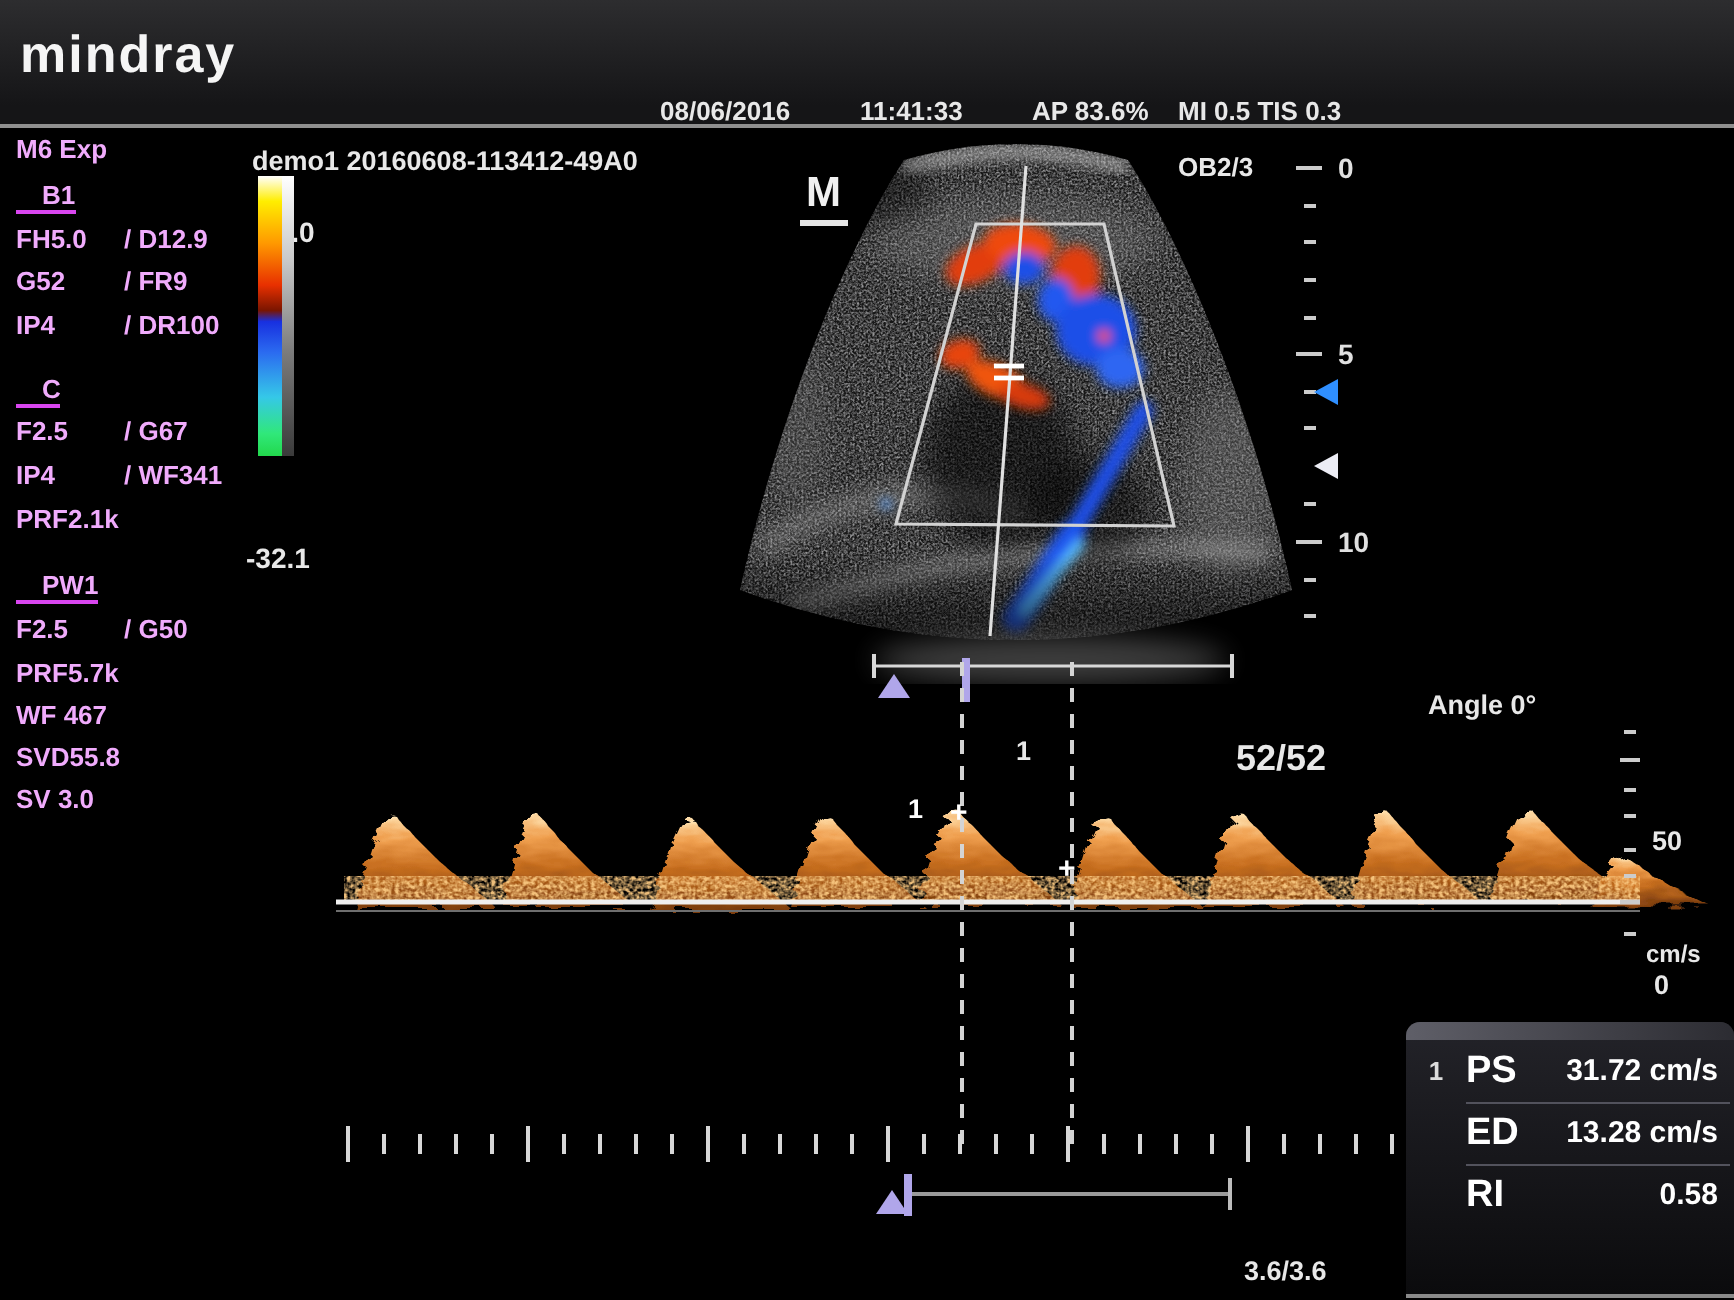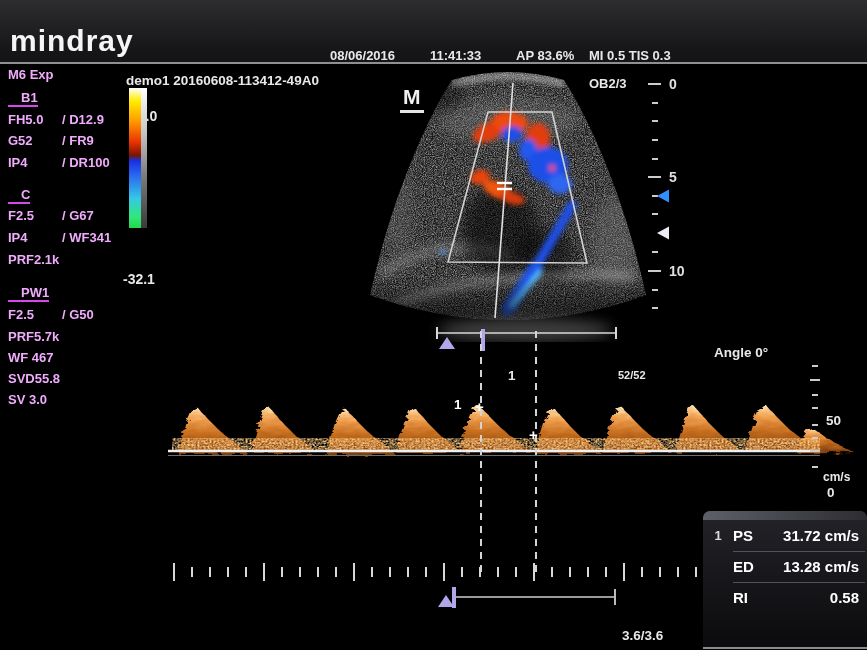--- a/index.html
+++ b/index.html
@@ -4,21 +4,21 @@
 <style>
   html,body{margin:0;padding:0;background:#000;}
   #screen{position:relative;width:867px;height:650px;background:#000;overflow:hidden;
           font-family:"Liberation Sans",sans-serif;}
   .abs{position:absolute;}
   .t{font-weight:700;font-size:13px;color:#f0abfc;white-space:nowrap;line-height:1;}
   .tw{color:#e8e8e8;margin-top:40px;}
   
   #hdr{left:0;top:0;width:867px;height:62px;background:linear-gradient(180deg,#2d2d2f 0%,#151517 85%);}
   #hdr-sep{left:0;top:62px;width:867px;height:2px;background:#8f8f8f;}
-  #logo{left:10px;top:12px;font-size:30px;font-weight:700;color:#f5f5f5;letter-spacing:1px;margin-top:12px;}
+  #logo{left:10px;top:12px;font-size:26px;font-weight:700;color:#f5f5f5;letter-spacing:1px;}
   
   .sl{left:8px;}
   .sl .c2{position:absolute;left:54px;top:0;}
   .ul{display:inline-block;border-bottom:2px solid #d946ef;padding-bottom:1px;padding-left:13px;}
   
   #cbar{left:129px;top:88px;width:18px;height:140px;display:flex;}
   #cbar .cstrip{width:12px;height:100%;
     background:linear-gradient(180deg,#ffffff 0%,#ffee00 9%,#ff9900 24%,#e83000 39%,#7a1500 48%,#1830e0 52%,#2b6bf0 63%,#35c8e8 79%,#30e87a 92%,#22d84c 100%);}
   #cbar .gstrip{width:6px;height:100%;
     background:linear-gradient(180deg,#ffffff 0%,#c9c9c9 30%,#7d7d7d 62%,#3a3a3a 100%);}
@@ -28,21 +28,21 @@
   .dashv{top:331px;width:2px;height:247px;
     background:repeating-linear-gradient(180deg,#d4d4d4 0 7px,transparent 7px 13px);}
   .plus{font-size:15px;font-weight:700;color:#fff;}
   
   #resbox{left:703px;top:511px;width:164px;height:136px;border-radius:7px 7px 0 0;
     background:linear-gradient(180deg,#232329 0%,#0b0b0d 100%);border-bottom:2px solid #8a8a8a;}
   #resbox .cap{height:9px;border-radius:7px 7px 0 0;background:linear-gradient(90deg,#5f5f68 0%,#2c2c32 100%);}
   .rrow{position:relative;display:flex;align-items:center;height:31px;padding-right:8px;}
   .rrow + .rrow::before{content:"";position:absolute;left:30px;right:2px;top:0;height:1px;background:#52525c;}
   .ridx{width:30px;text-align:center;font-size:13px;font-weight:700;color:#dcdcdc;}
-  .rlab{font-size:15px;font-weight:700;color:#ffffff;width:44px;}
+  .rlab{font-size:19px;font-weight:700;color:#ffffff;width:44px;}
   .rval{margin-left:auto;font-size:15px;font-weight:700;color:#ffffff;}
 </style>
 </head>
 <body>
 
 <div id="screen">
 
   <div id="hdr" class="abs">
     <div id="logo" class="abs">mindray</div>
     <div class="abs t tw" style="left:126px;top:34px;font-size:13.5px;">demo1 20160608-113412-49A0</div>
@@ -171,21 +171,21 @@
   </svg>
 
   <svg class="abs" style="left:430px;top:324px;" width="200" height="32" viewBox="0 0 200 32">
     <line x1="7" y1="9" x2="186" y2="9" stroke="#d8d8d8" stroke-width="1.6"></line>
     <line x1="7" y1="3" x2="7" y2="15" stroke="#d8d8d8" stroke-width="2"></line>
     <line x1="186" y1="3" x2="186" y2="15" stroke="#d8d8d8" stroke-width="2"></line>
     <polygon points="9,25 25,25 17,13" fill="#b0a6ea"></polygon>
     <rect x="51" y="5" width="4" height="22" fill="#b0a6ea"></rect>
   </svg>
   <div class="abs t tw" style="left:508px;top:329px;font-size:13.5px;">1</div>
-  <div class="abs t tw" style="left:618px;top:330px;font-size:11px;">52/52</div>
+  <div class="abs t tw" style="left:618px;top:330px;font-size:18px;">52/52</div>
   <div class="abs t tw" style="left:714px;top:306px;font-size:13.5px;">Angle 0°</div>
 
   <svg class="abs" style="left:160px;top:350px;" width="707" height="132" viewBox="0 0 707 132">
     <defs>
       <linearGradient id="wfg" x1="0" y1="0" x2="0" y2="1">
         <stop offset="0" stop-color="#ffe2b0"></stop>
           <stop offset="0.25" stop-color="#f0a050"></stop>
         <stop offset="0.55" stop-color="#c86f20"></stop>
           <stop offset="1" stop-color="#7a3c0e"></stop>
       </linearGradient>

